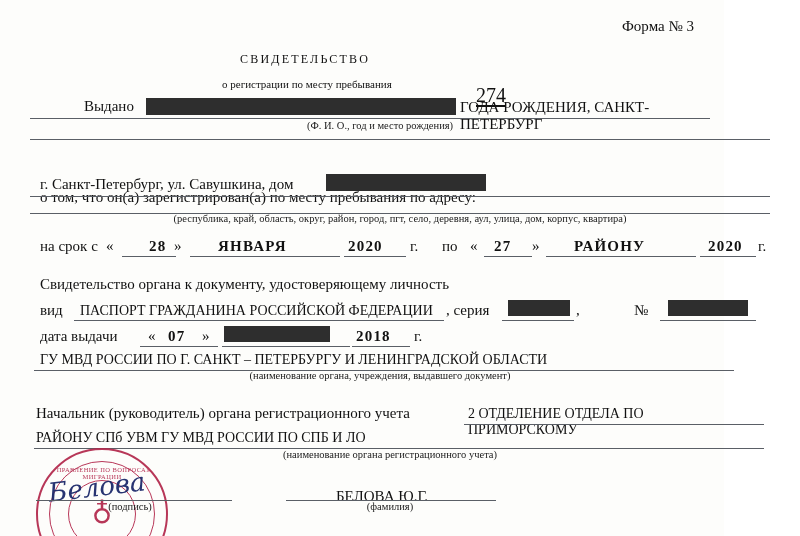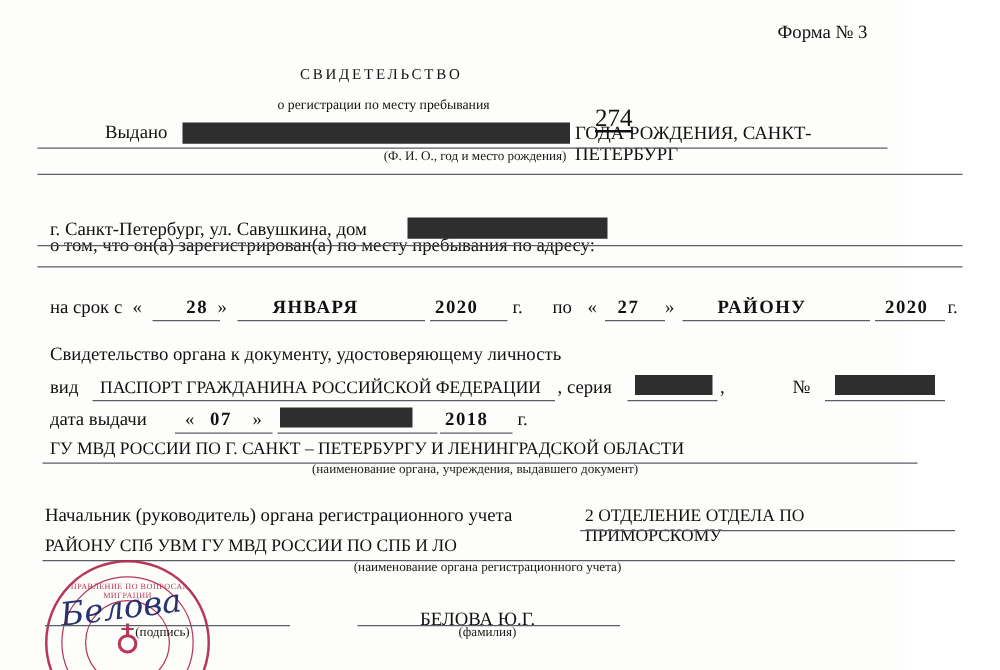--- a/index.html
+++ b/index.html
@@ -158,20 +158,21 @@
 
   <div class="rule" style="left:30px; top:139px; width:740px;"></div>
 
   <div class="row" style="left:40px; top:146px;margin-top:43px;">о том, что он(а) зарегистрирован(а) по месту пребывания по адресу:</div>
 
   <div class="row" style="left:40px; top:176px;">г. Санкт-Петербург, ул. Савушкина, дом</div>
   <div class="redacted" style="position:absolute; left:326px; top:174px; width:160px; height:17px;"></div>
   <div class="rule" style="left:30px; top:196px; width:740px;"></div>
 
   <div class="rule" style="left:30px; top:213px; width:740px;"></div>
+  <div class="caption" style="left:130px; top:213px; width:540px;">(республика, край, область, округ, район, город, пгт, село, деревня, аул, улица, дом, корпус, квартира)</div>
 
   <div class="row" style="left:40px; top:238px;">на срок с</div>
   <div class="row" style="left:106px; top:238px;">«</div>
   <div class="row bold spaced" style="left:149px; top:238px;">28</div>
   <div class="row" style="left:174px; top:238px;">»</div>
   <div class="row bold spaced" style="left:218px; top:238px;">ЯНВАРЯ</div>
   <div class="row bold spaced" style="left:348px; top:238px;">2020</div>
   <div class="row" style="left:410px; top:238px;">г.</div>
   <div class="row" style="left:442px; top:238px;">по</div>
   <div class="row" style="left:470px; top:238px;">«</div>

